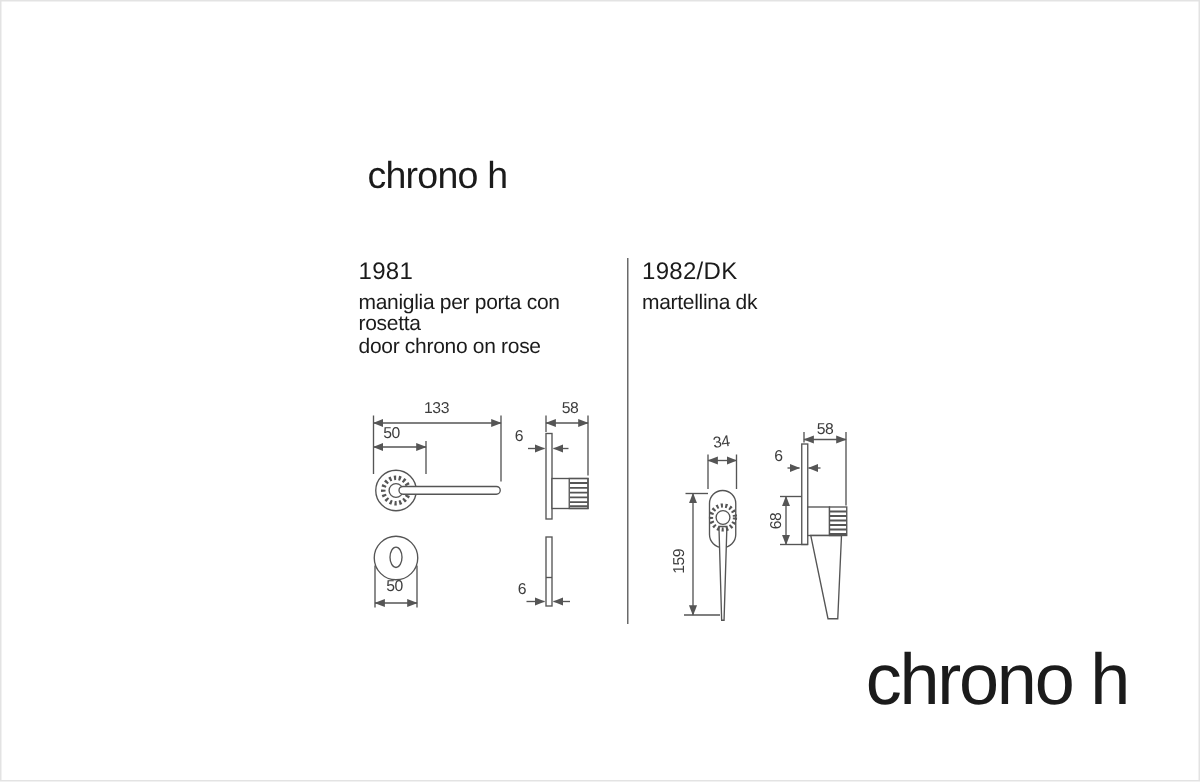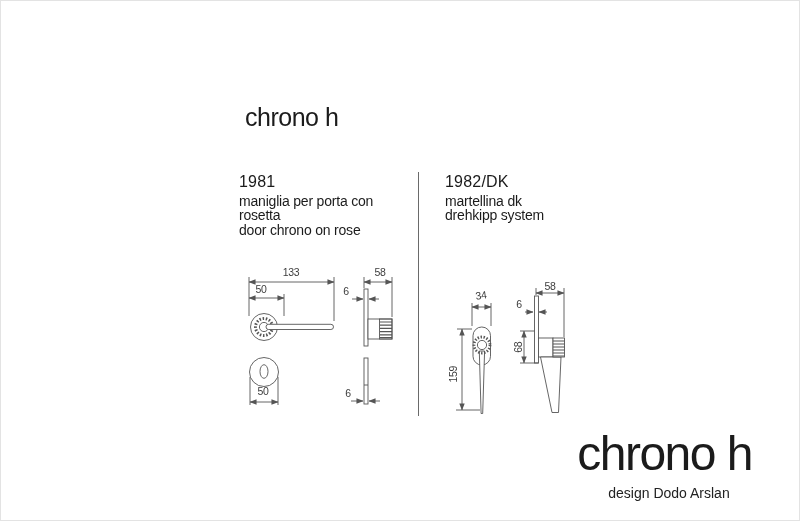--- a/index.html
+++ b/index.html
@@ -14,21 +14,21 @@
   .header-title{
     position:absolute; left:244px; top:104px;
     font-size:25px; letter-spacing:-0.5px; color:var(--text); line-height:1;
   }
   .divider{
     position:absolute; left:417px; top:171px; width:1px; height:244px;
     background:#6a6a6a;
   }
   .product{position:absolute; color:var(--text);}
   .product.p1{left:238px; top:172px; width:178px;}
-  .product.p2{left:444px; top:172px; width:170px;}
+  .product.p2{left:427px; top:172px; width:170px;}
   .product .code{font-size:16px; line-height:1.1; letter-spacing:0.2px; margin-bottom:3px;}
   .product .desc{font-size:14px; line-height:14.5px; letter-spacing:-0.2px;}
   svg.drawings{position:absolute; left:0; top:0;}
   .dim{
     position:absolute; font-size:10.5px; color:var(--dim);
     line-height:1; text-align:center; letter-spacing:-0.3px;
   }
   .rot90{transform:rotate(-90deg);}
   .rot8{transform:rotate(-8deg);}
   .footer-brand{
@@ -51,21 +51,20 @@
 
   <div class="product p1">
     <div class="code">1981</div>
     <div class="desc">maniglia per porta con rosetta</div>
     <div class="desc">door chrono on rose</div>
   </div>
 
   <div class="product p2">
     <div class="code">1982/DK</div>
     <div class="desc">martellina dk</div>
-    <div class="desc">drehkipp system</div>
   </div>
 
   <svg class="drawings" width="800" height="521" viewBox="0 0 800 521" fill="none" stroke="var(--line)" stroke-width="0.9">
     <defs>
       <marker id="arr" viewBox="0 0 8 8" refX="7.5" refY="4" markerWidth="7" markerHeight="7" orient="auto-start-reverse" markerUnits="userSpaceOnUse">
         <path d="M0,0.9 L8,4 L0,7.1 z" fill="var(--line)" stroke="none"></path>
       </marker>
     </defs>
 
     <g>
@@ -144,15 +143,14 @@
   <span class="dim" style="left:249px;top:385px;width:26px">50</span>
   <span class="dim" style="left:342px;top:387px;width:10px">6</span>
 
   <span class="dim rot8" style="left:468px;top:289px;width:24px">34</span>
   <span class="dim rot90" style="left:431px;top:368px;width:42px">159</span>
   <span class="dim" style="left:536px;top:280px;width:26px">58</span>
   <span class="dim" style="left:513px;top:298px;width:10px">6</span>
   <span class="dim rot90" style="left:501px;top:341px;width:32px">68</span>
 
   <div class="footer-brand">chrono h</div>
-  <div class="footer-credit">design Dodo Arslan</div>
 
 </div>
 
 </body></html>

